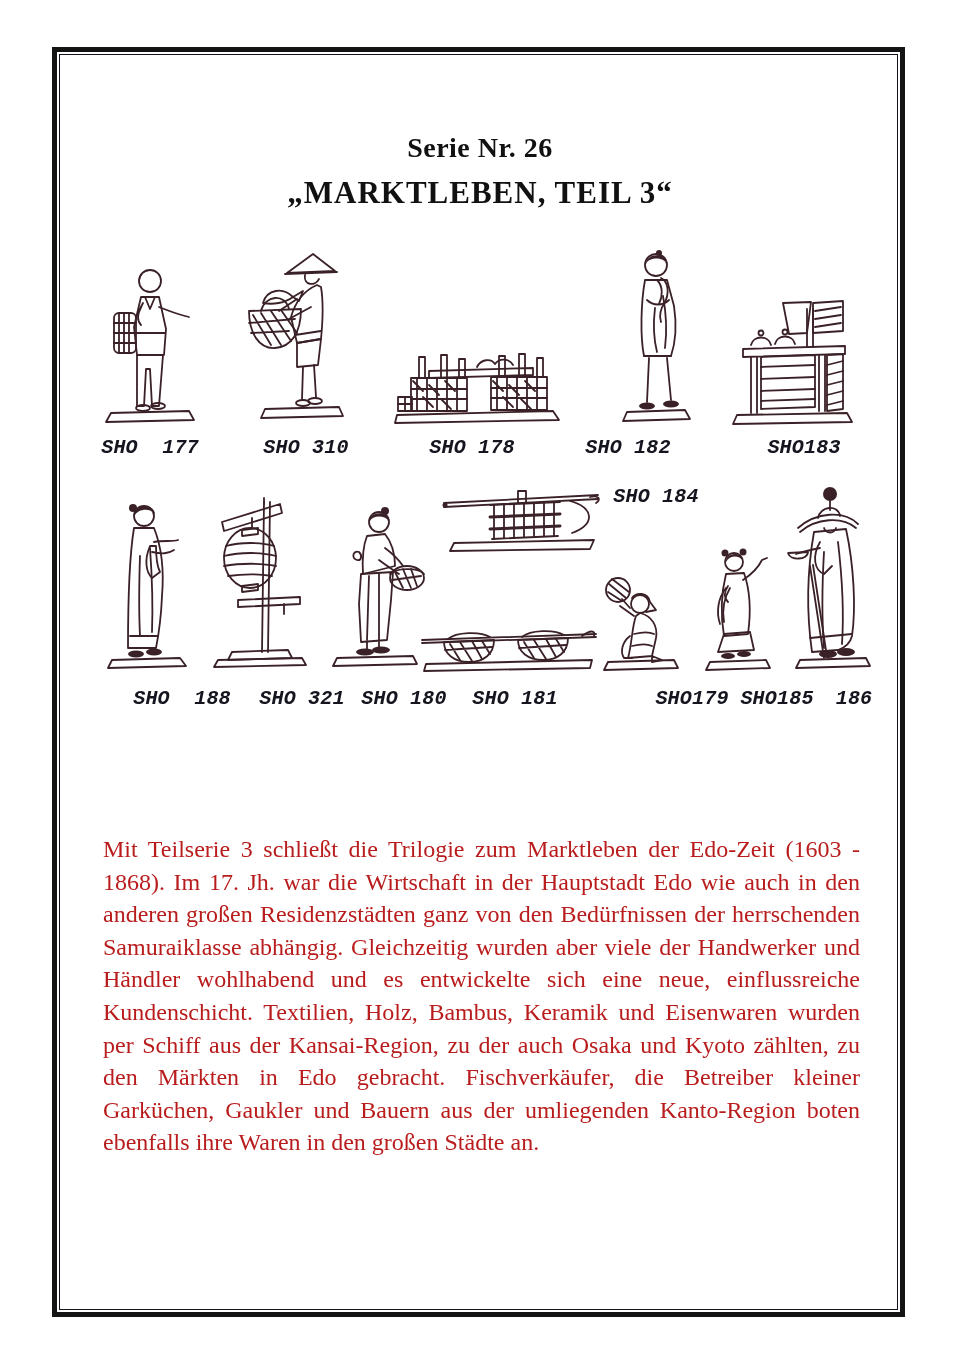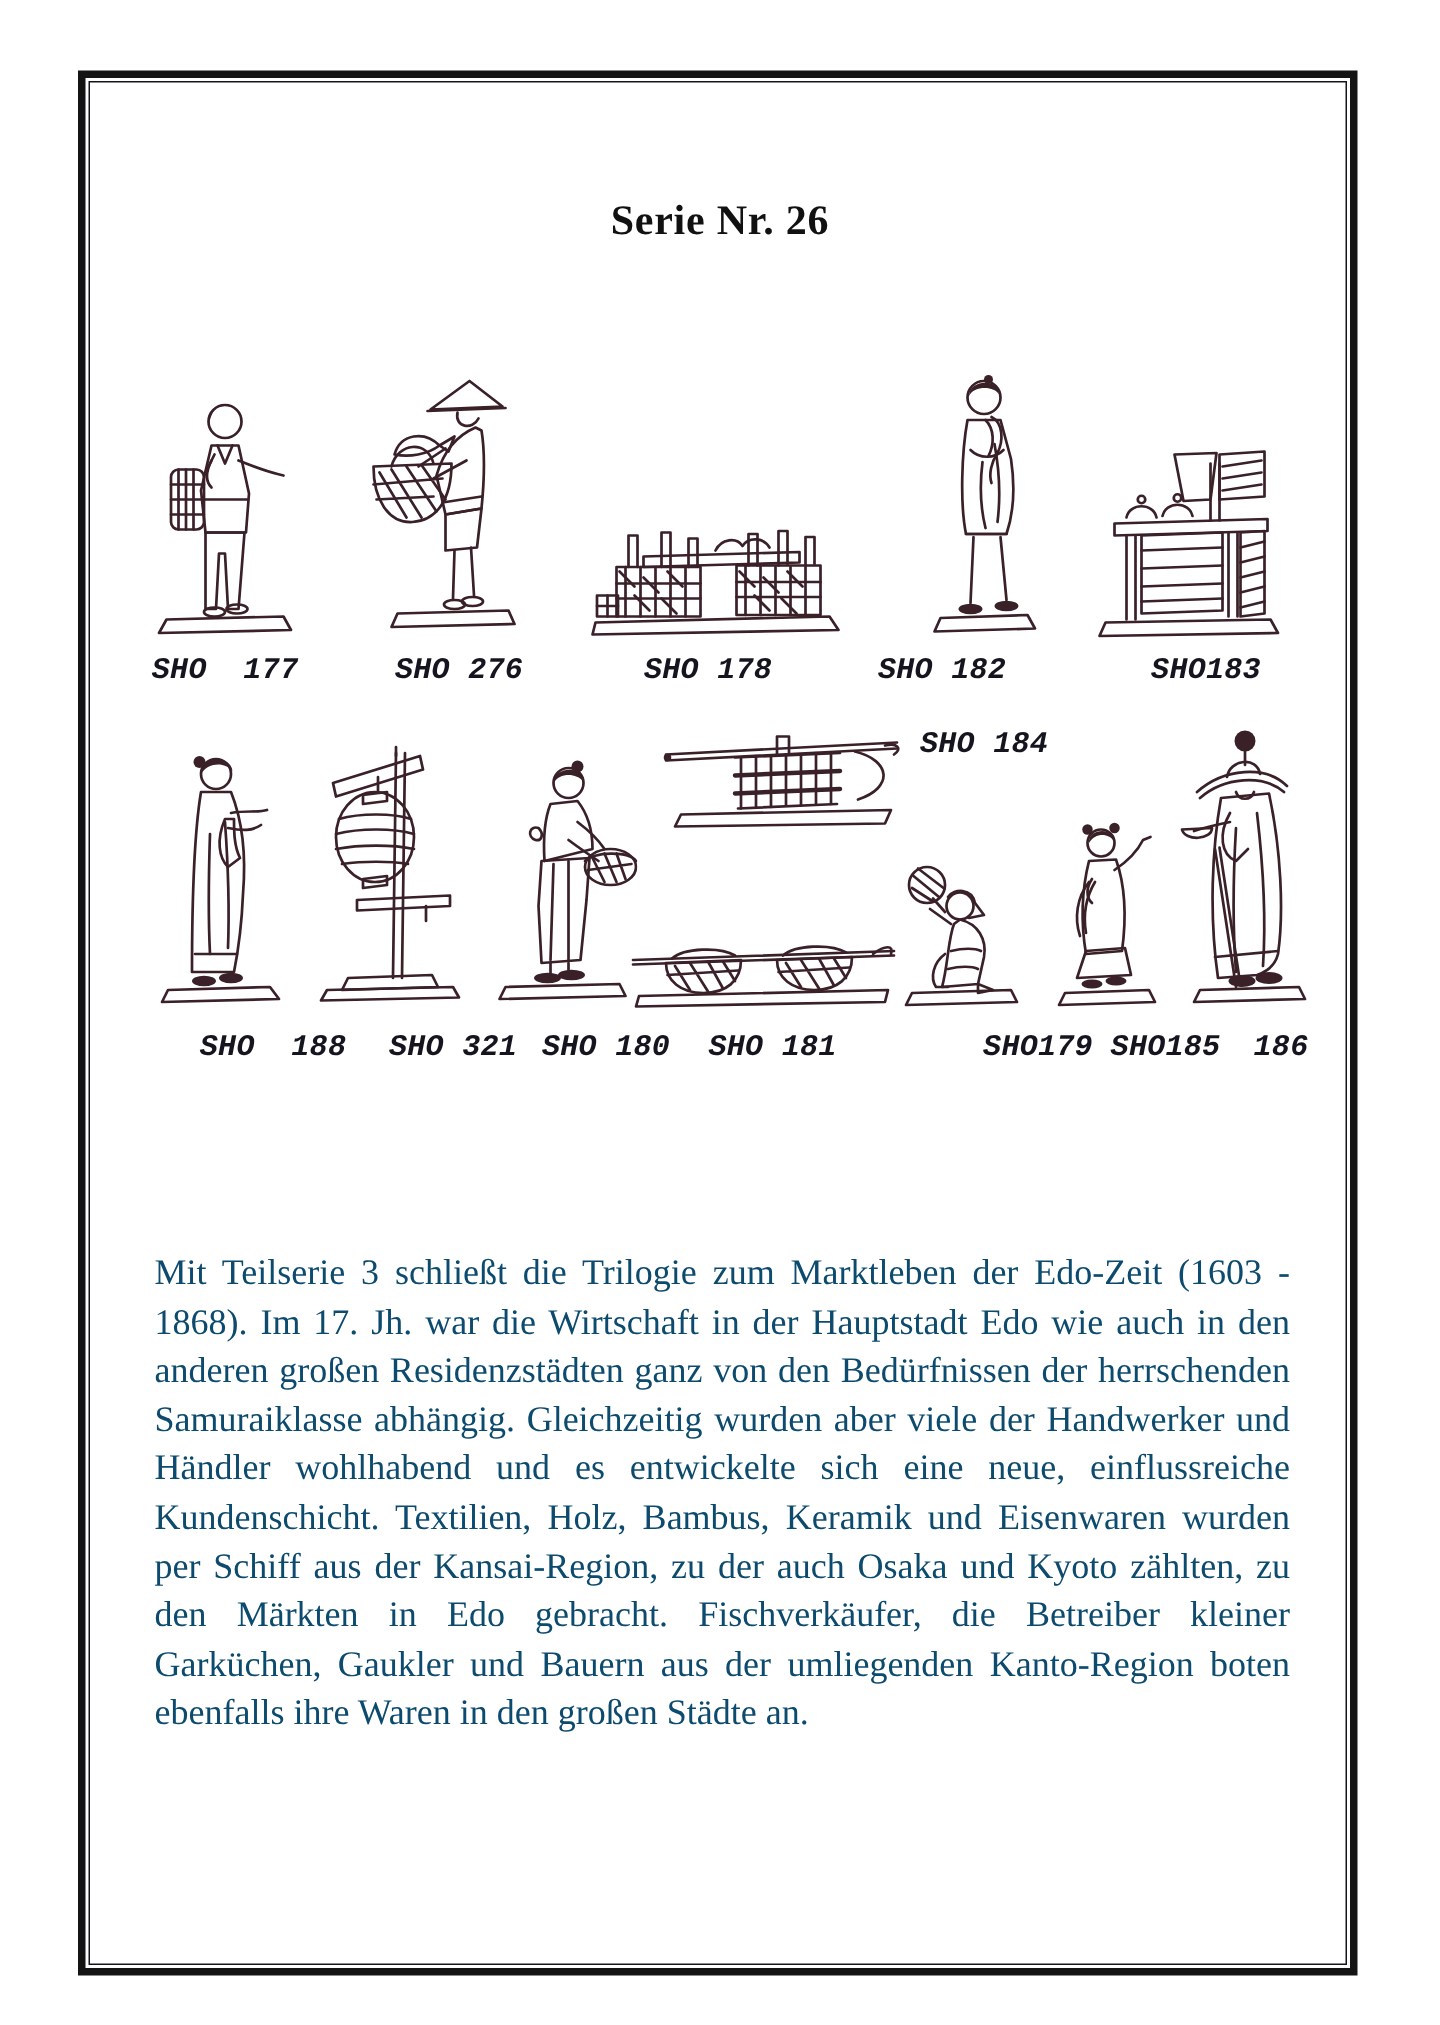--- a/index.html
+++ b/index.html
@@ -16,21 +16,21 @@
   .fig svg{display:block;width:100%;height:100%;}
   .figlabel{position:absolute;transform:translateX(-50%);white-space:pre;
             font-style:italic;font-weight:bold;font-size:20px;color:#15151f;
             letter-spacing:.2px;font-family:Liberation Mono, monospace;}
   .row1-label{top:436px;}
   .row2-label{top:687px;margin-left:32px;}
   .credits{position:absolute;left:0;top:750px;width:960px;text-align:center;
            font-size:24.5px;color:#141414;}
   .credits .gap{display:inline-block;width:30px;}
   .bodytext{position:absolute;left:103px;top:833px;width:757px;
-            font-size:24px;line-height:32.6px;text-align:justify;color:#0c4a6e;}
+            font-size:24px;line-height:32.6px;text-align:justify;color:#b91c1c;}
   
   #f177{left:103px;top:257px;width:95px;height:170px;}
   #f176{left:237px;top:251px;width:115px;height:176px;}
   #f178{left:393px;top:341px;width:172px;height:86px;}
   #f182{left:611px;top:248px;width:90px;height:180px;}
   #f183{left:731px;top:287px;width:126px;height:141px;}
   #f188{left:106px;top:496px;width:86px;height:180px;}
   #f187{left:204px;top:492px;width:112px;height:184px;}
   #f180{left:329px;top:504px;width:96px;height:168px;}
   #f184{left:438px;top:487px;width:172px;height:72px;}
@@ -45,20 +45,21 @@
 </head>
 <body>
 
 <div class="page">
 
   <div class="frame">
     <div class="frame-inner"></div>
   </div>
 
   <div class="title1">Serie Nr. 26</div>
+  <div class="title2">„MARKTLEBEN, TEIL 3“</div>
 
   <div class="fig" id="f177">
     <svg viewBox="0 0 95 170">
       <g class="ink">
         <path d="M8 156 L86 154 L91 163 L3 165 Z"></path>
         <ellipse cx="40" cy="151" rx="7" ry="3"></ellipse>
           <ellipse cx="55" cy="149" rx="7" ry="3"></ellipse>
         <path d="M34 98 L60 98 L56 149 L49 149 L47 112 L43 112 L41 149 L34 149 Z"></path>
         <path d="M38 40 L56 40 L63 72 L61 98 L34 98 L31 70 Z"></path>
         <path d="M32 76 L62 76"></path>
@@ -153,21 +154,21 @@
           <circle cx="54" cy="45" r="2.5"></circle>
         <path d="M76 60 L76 22 M82 60 L82 22"></path>
         <path d="M82 16 L112 14 L112 44 L82 46 Z"></path>
         <path d="M84 24 L110 20 M84 32 L110 28 M84 40 L110 36"></path>
         <path d="M52 16 L80 15 L76 46 L58 47 Z"></path>
       </g>
     </svg>
   </div>
 
   <div class="figlabel row1-label" style="left:150px">SHO  177</div>
-  <div class="figlabel row1-label" style="left:306px">SHO 276</div>
+  <div class="figlabel row1-label" style="left:306px">SHO 310</div>
   <div class="figlabel row1-label" style="left:472px">SHO 178</div>
   <div class="figlabel row1-label" style="left:628px">SHO 182</div>
   <div class="figlabel row1-label" style="left:804px">SHO183</div>
 
   <div class="figlabel" style="left:656px;top:485px">SHO 184</div>
 
   <div class="fig" id="f188">
     <svg viewBox="0 0 86 180">
       <g class="ink">
         <path d="M6 164 L74 162 L80 170 L2 172 Z"></path>

